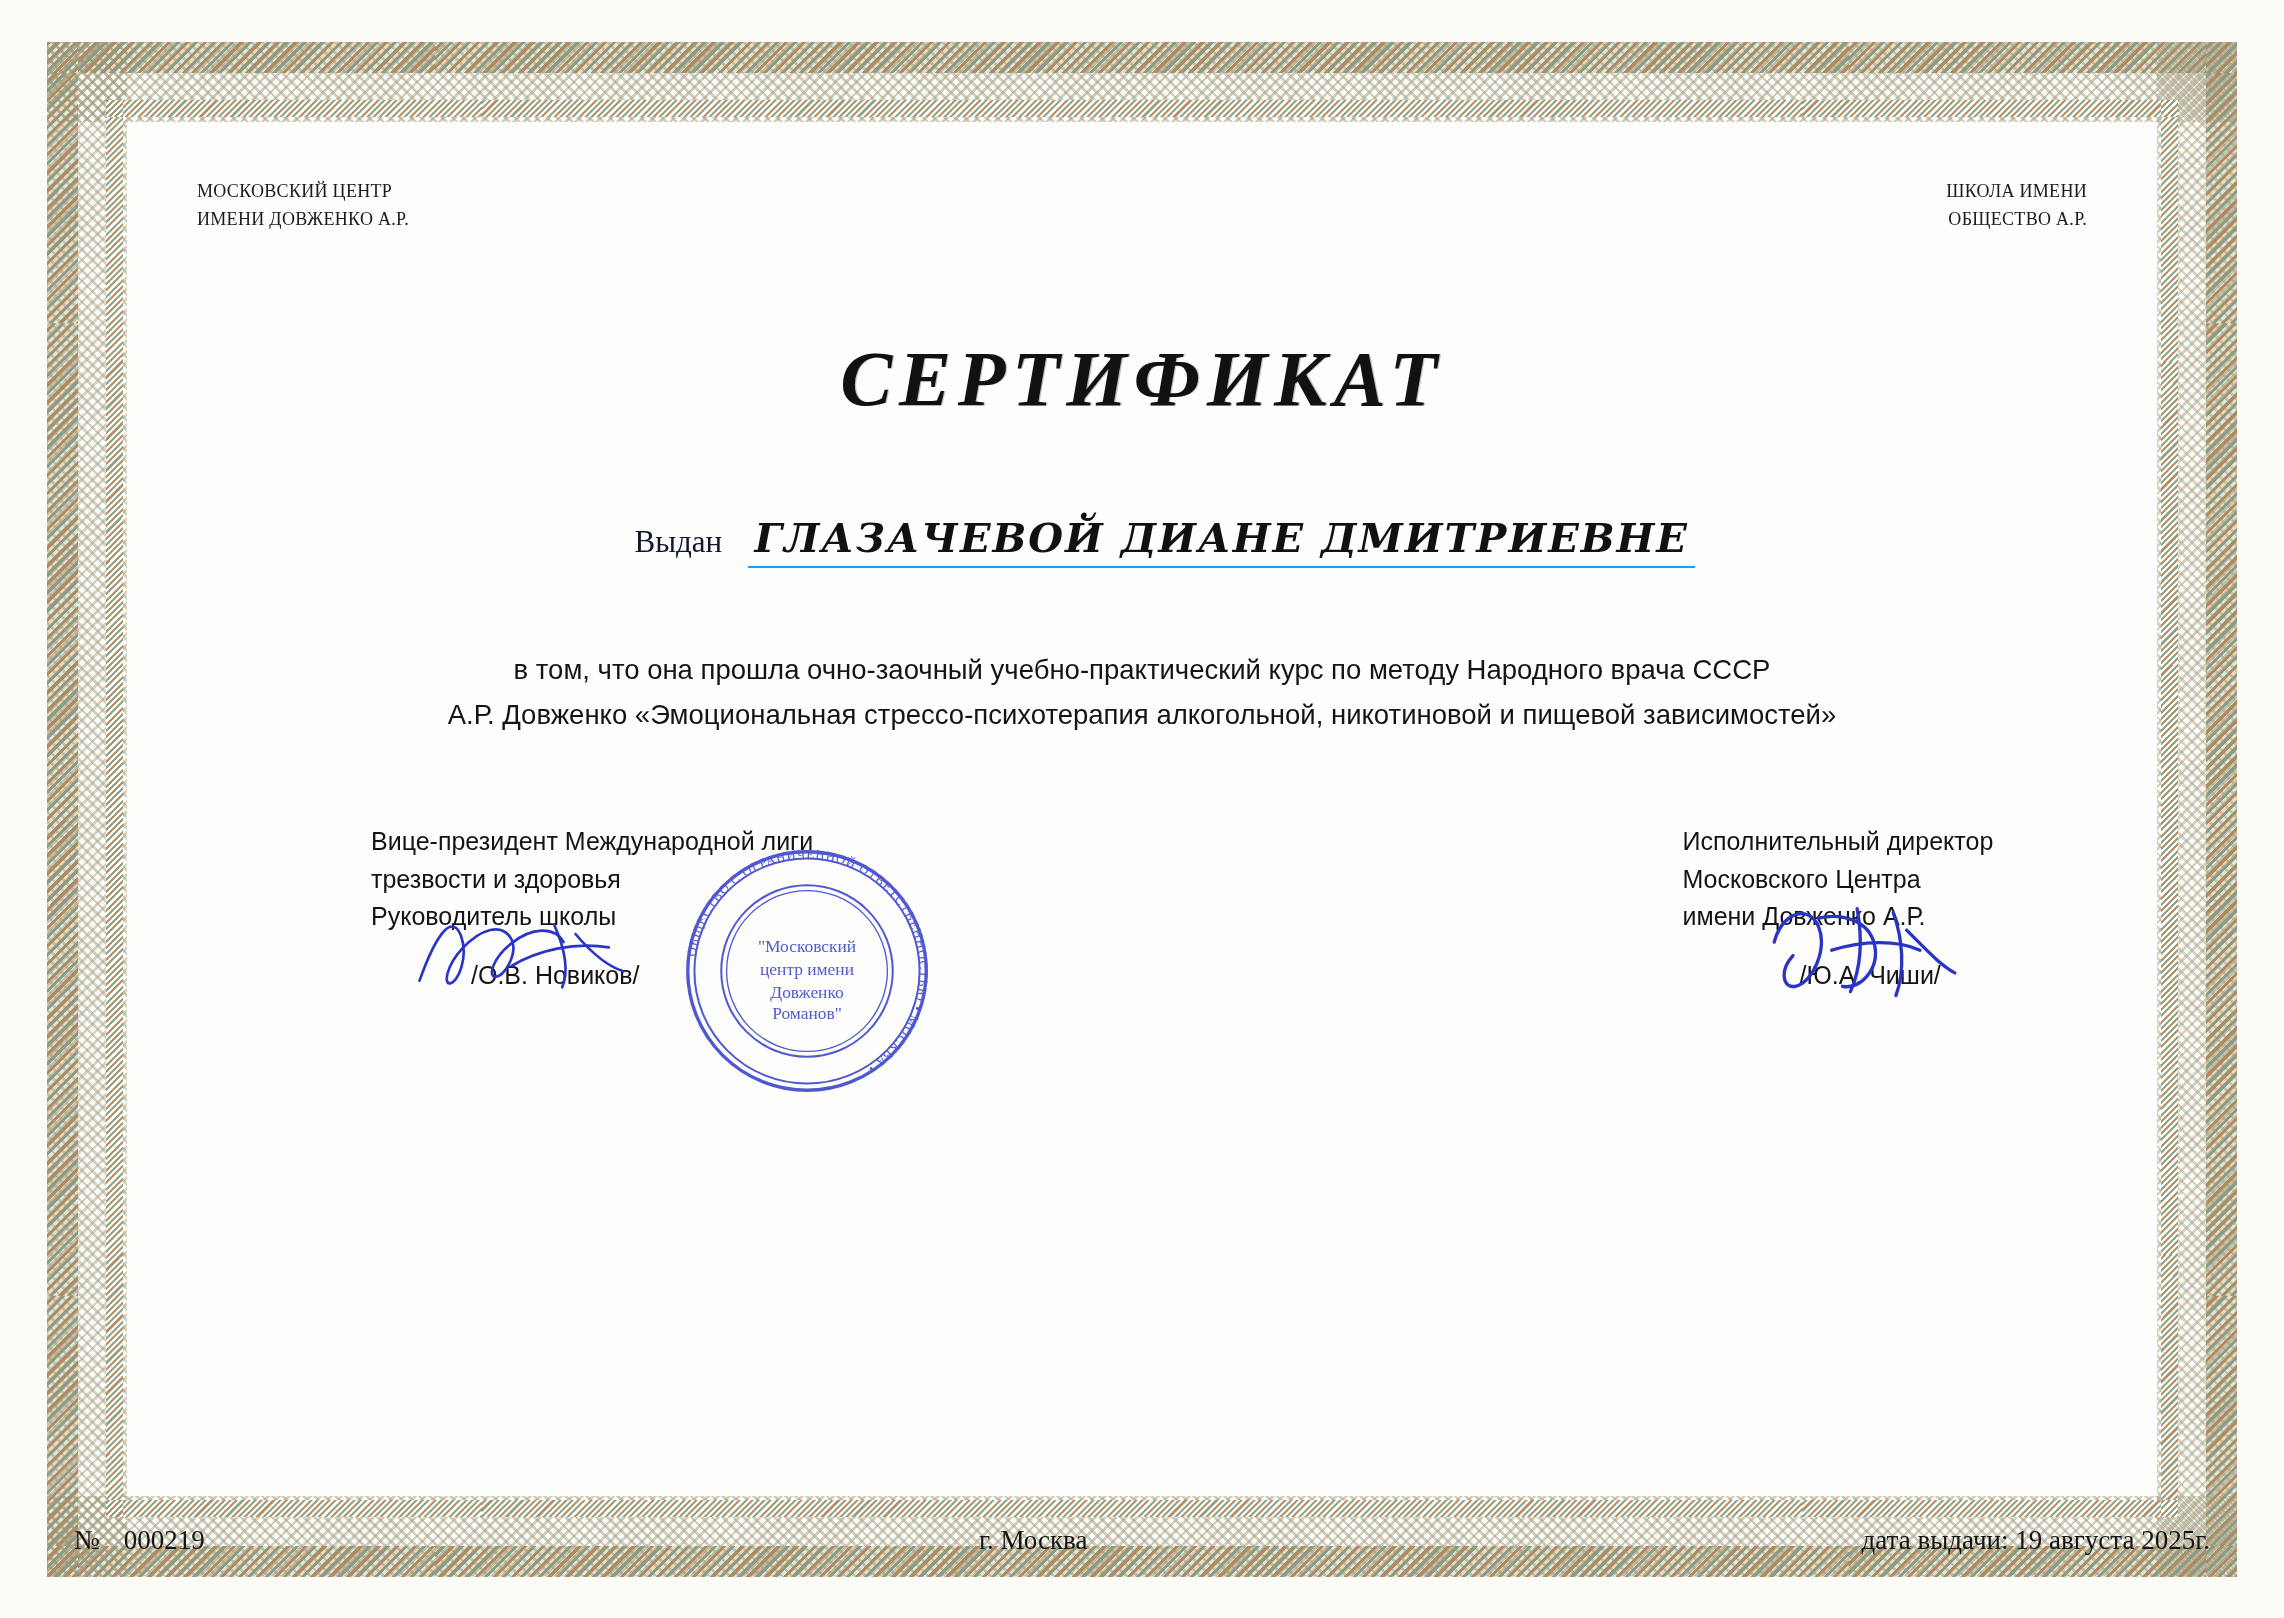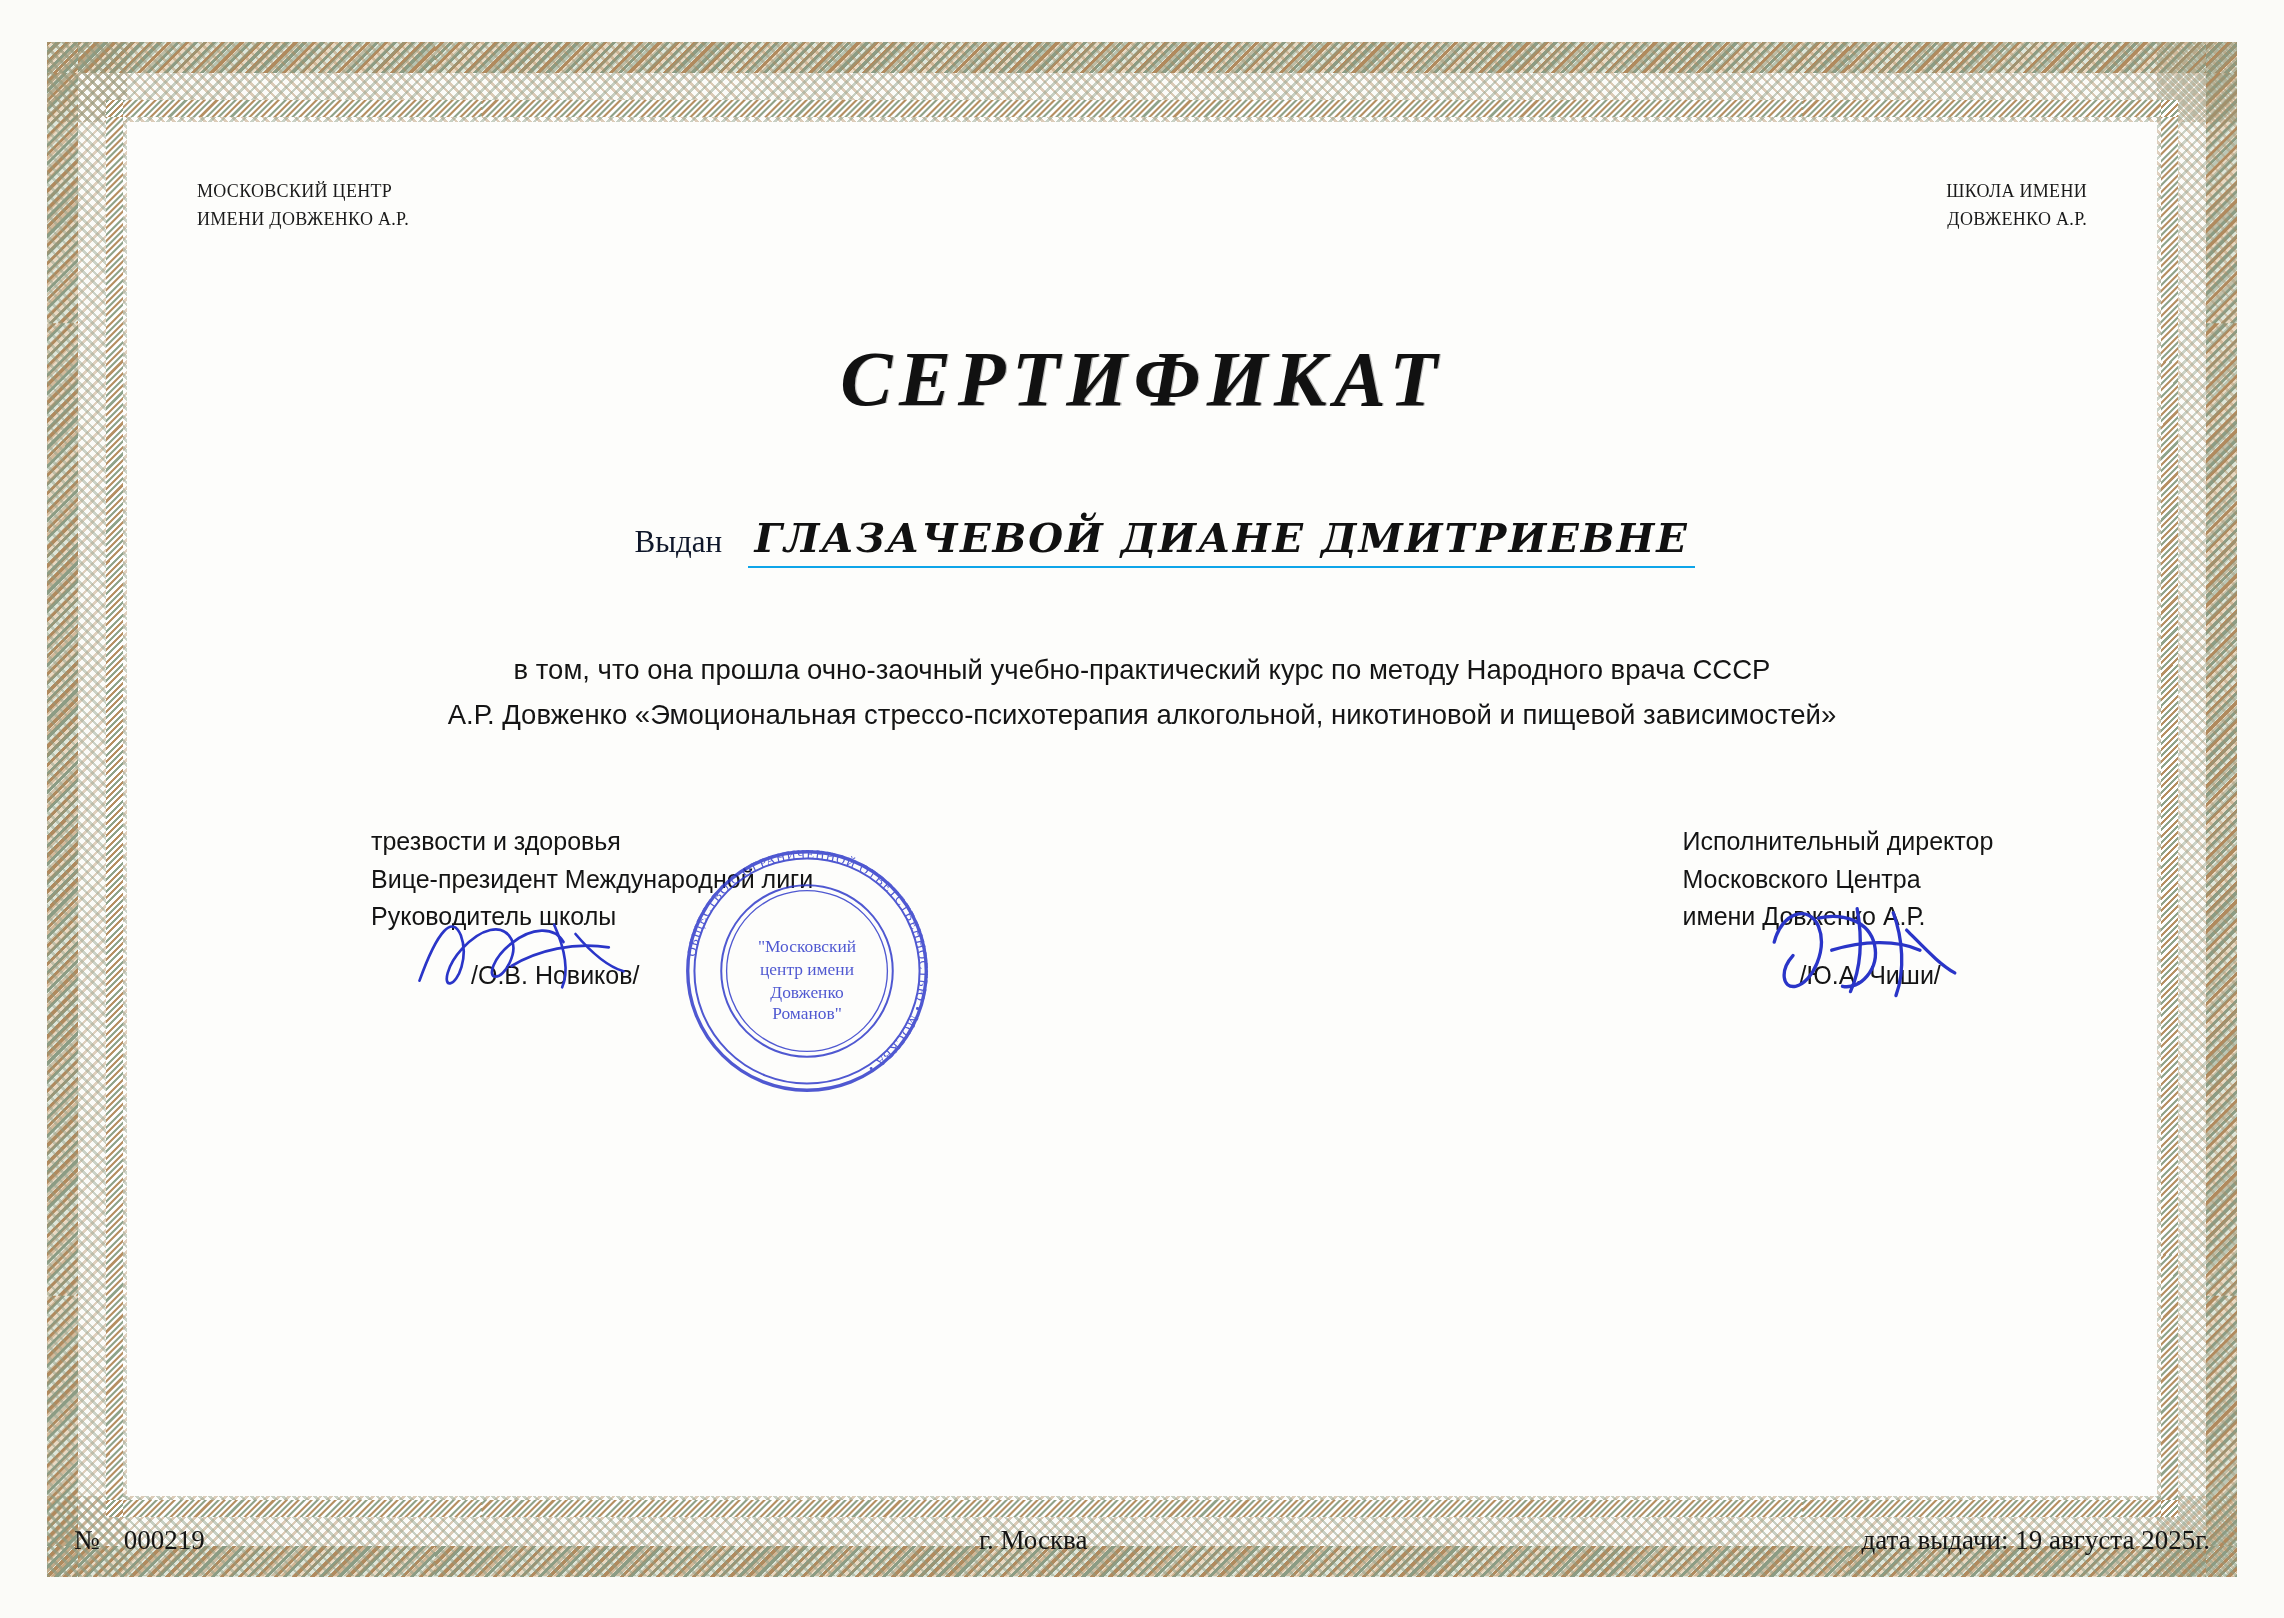--- a/index.html
+++ b/index.html
@@ -252,41 +252,41 @@
 
   <div class="content">
 
     <div class="org-row">
       <div class="org-left">
         <div>МОСКОВСКИЙ ЦЕНТР</div>
         <div>ИМЕНИ ДОВЖЕНКО А.Р.</div>
       </div>
       <div class="org-right">
         <div>ШКОЛА ИМЕНИ</div>
-        <div>ДОВЖЕНКО А.Р.</div>
+        <div>ОБЩЕСТВО А.Р.</div>
       </div>
     </div>
 
     <div class="title">СЕРТИФИКАТ</div>
 
     <div class="issued-row">
       <div class="issued-label">Выдан</div>
       <div class="recipient">ГЛАЗАЧЕВОЙ  ДИАНЕ  ДМИТРИЕВНЕ</div>
     </div>
 
     <div class="body-text">
       <span class="line-1">в том, что она прошла очно-заочный учебно-практический курс по методу Народного врача СССР</span>
       <span class="line-2">А.Р. Довженко  «Эмоциональная стрессо-психотерапия алкогольной, никотиновой и пищевой зависимостей»</span>
     </div>
 
     <div class="signatures">
 
       <div class="sig-block sig-left">
+        <div>Вице-президент Международной лиги</div>
         <div>трезвости и здоровья</div>
-        <div>Вице-президент Международной лиги</div>
         <div>Руководитель школы</div>
         <div class="sig-name">/О.В. Новиков/</div>
         <svg class="scribble scribble-left" width="221" height="100" viewBox="0 0 330 150">
           <g fill="none" stroke="#2a35c8" stroke-width="4" stroke-linecap="round">
             <path d="M12 118 C 40 40, 62 20, 74 50 C 86 82, 70 120, 58 122 C 48 124, 52 96, 76 70 C 104 40, 136 30, 150 56 C 160 76, 140 112, 126 112 C 114 112, 122 84, 150 62 C 180 38, 214 36, 228 60"></path>
             <path d="M150 96 C 190 72, 244 60, 296 68"></path>
             <path d="M214 34 C 230 70, 236 104, 226 128"></path>
             <path d="M246 48 C 268 74, 292 96, 318 104"></path>
           </g>
         </svg>

